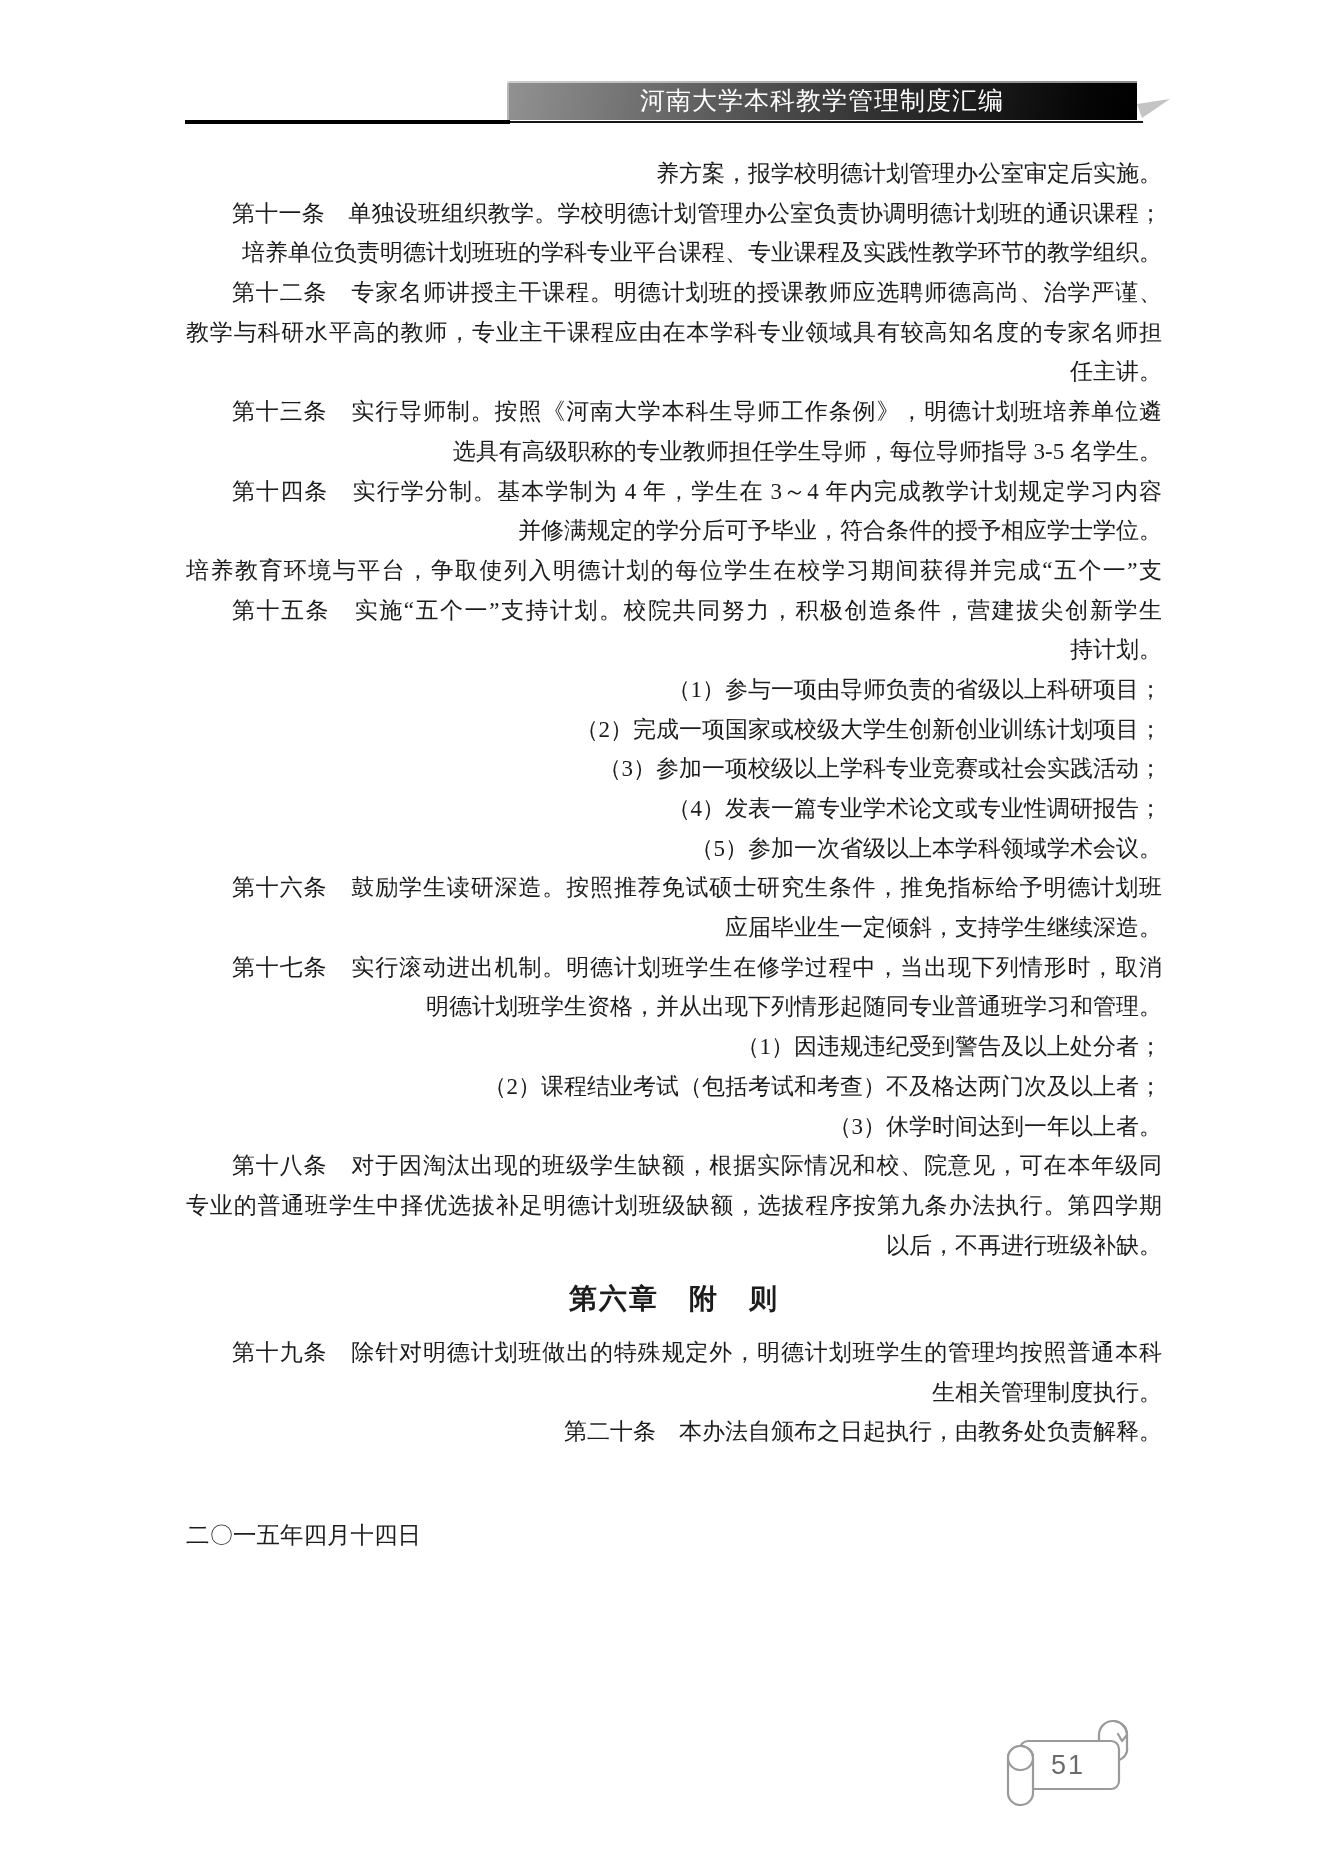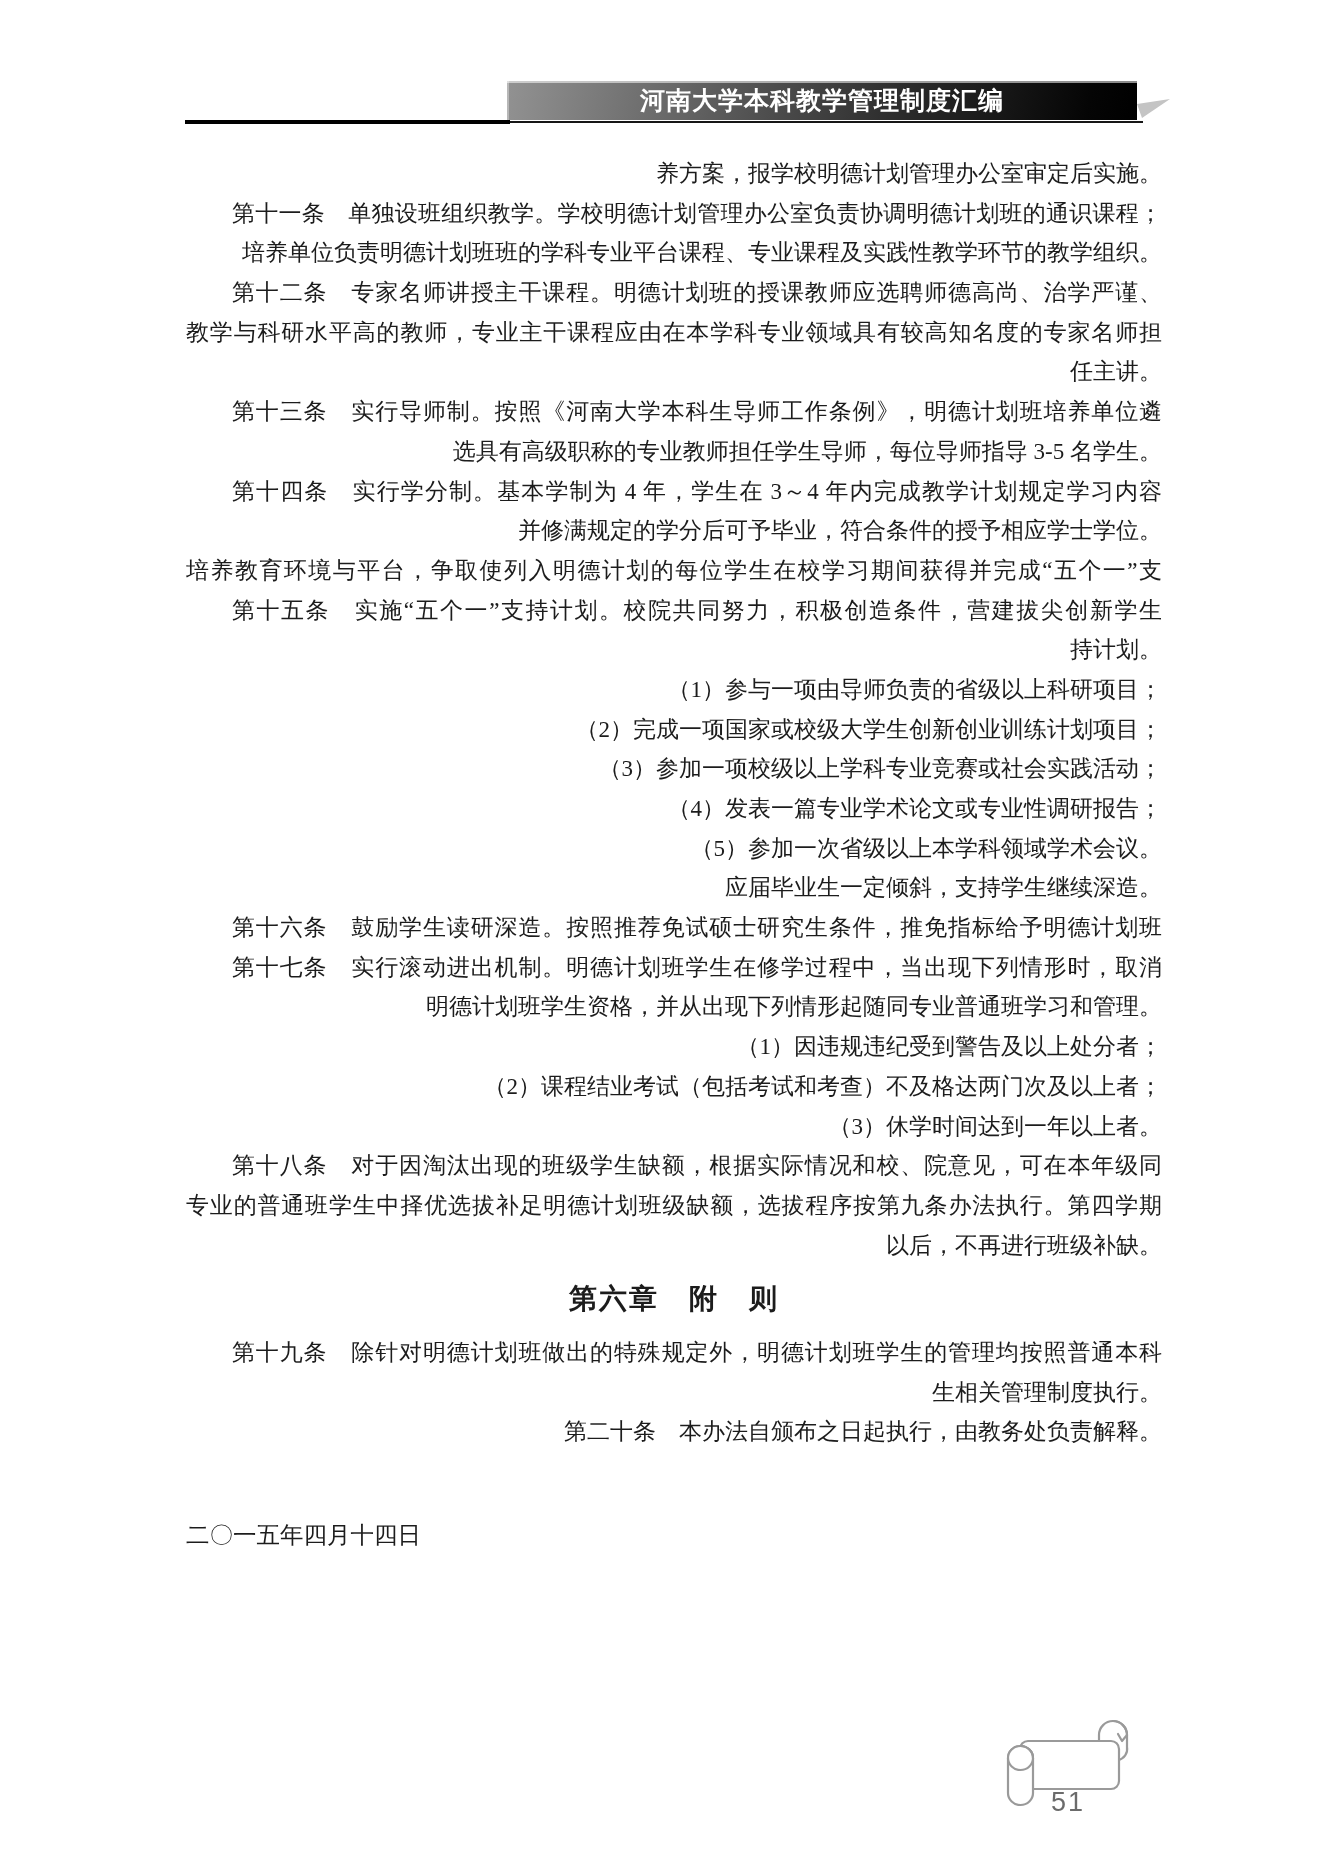--- a/index.html
+++ b/index.html
@@ -9,21 +9,21 @@
     color:#1c1c1c; overflow:hidden;
   }
   
   .banner {
     position:absolute; left:507px; top:81px; width:630px; height:39px;
     background:linear-gradient(100deg,#929292 0%,#6a6a6a 25%,#2c2c2c 62%,#050505 92%,#000 100%);
     display:flex; align-items:center; justify-content:center;
     box-shadow: inset 0 2px 0 rgba(255,255,255,0.55), inset 2px 0 0 rgba(255,255,255,0.35);
   }
   .banner-title {
-    color:#ffffff; font-size:25px; font-weight:bold; letter-spacing:1px;
+    color:#ffffff; font-size:25px; font-weight:normal; letter-spacing:1px;
     white-space:nowrap;
   }
   .banner-arrow { position:absolute; left:1135px; top:96px; width:40px; height:26px; }
   .rule-thick { position:absolute; left:185px; top:120px; width:325px; height:4px; background:#000; }
   .rule-thin  { position:absolute; left:510px; top:121px; width:633px; height:2px; background:#161616; }
 
   
   .content { position:absolute; left:186px; top:154px; width:976px; font-size:23px; }
   .ln { height:39.7px; line-height:39.7px; white-space:nowrap;text-align:right; }
   .ind { text-indent:2em; }
@@ -32,21 +32,21 @@
     height:39.7px; line-height:39.7px; margin:14px 0; text-align:center;
     font-family:"Liberation Sans","DejaVu Sans",sans-serif;
     font-weight:bold; font-size:28px; letter-spacing:2px;
   }
   .date-line { margin-top:64px; height:39.7px; line-height:39.7px; text-align:left; padding-right:24px; font-size:23.5px; }
 
   
   .scroll-badge { position:absolute; left:1003px; top:1711px; width:132px; height:100px; }
   .scroll-badge svg { display:block; }
   .page-number {
-    position:absolute; left:1020px; top:1781px; width:96px; height:42px;
+    position:absolute; left:1020px; top:1744px; width:96px; height:42px;
     text-align:center; line-height:42px;
     font-family:"Liberation Sans","DejaVu Sans",sans-serif;
     font-size:27px; color:#6b6b6b; letter-spacing:2px;
   }
 </style>
 </head>
 <body>
 
 <div class="page">
 
@@ -71,22 +71,22 @@
     <div class="ln ind jst">第十四条　实行学分制。基本学制为 4 年，学生在 3～4 年内完成教学计划规定学习内容</div>
     <div class="ln">并修满规定的学分后可予毕业，符合条件的授予相应学士学位。</div>
     <div class="ln jst">培养教育环境与平台，争取使列入明德计划的每位学生在校学习期间获得并完成“五个一”支</div>
     <div class="ln ind jst">第十五条　实施“五个一”支持计划。校院共同努力，积极创造条件，营建拔尖创新学生</div>
     <div class="ln">持计划。</div>
     <div class="ln ind">（1）参与一项由导师负责的省级以上科研项目；</div>
     <div class="ln ind">（2）完成一项国家或校级大学生创新创业训练计划项目；</div>
     <div class="ln ind">（3）参加一项校级以上学科专业竞赛或社会实践活动；</div>
     <div class="ln ind">（4）发表一篇专业学术论文或专业性调研报告；</div>
     <div class="ln ind">（5）参加一次省级以上本学科领域学术会议。</div>
+    <div class="ln ind jst">第十六条　鼓励学生读研深造。按照推荐免试硕士研究生条件，推免指标给予明德计划班</div>
     <div class="ln">应届毕业生一定倾斜，支持学生继续深造。</div>
-    <div class="ln ind jst">第十六条　鼓励学生读研深造。按照推荐免试硕士研究生条件，推免指标给予明德计划班</div>
     <div class="ln ind jst">第十七条　实行滚动进出机制。明德计划班学生在修学过程中，当出现下列情形时，取消</div>
     <div class="ln">明德计划班学生资格，并从出现下列情形起随同专业普通班学习和管理。</div>
     <div class="ln ind">（1）因违规违纪受到警告及以上处分者；</div>
     <div class="ln ind">（2）课程结业考试（包括考试和考查）不及格达两门次及以上者；</div>
     <div class="ln ind">（3）休学时间达到一年以上者。</div>
     <div class="ln ind jst">第十八条　对于因淘汰出现的班级学生缺额，根据实际情况和校、院意见，可在本年级同</div>
     <div class="ln jst">专业的普通班学生中择优选拔补足明德计划班级缺额，选拔程序按第九条办法执行。第四学期</div>
     <div class="ln">以后，不再进行班级补缺。</div>
 
     <div class="chapter">第六章　附　则</div>

